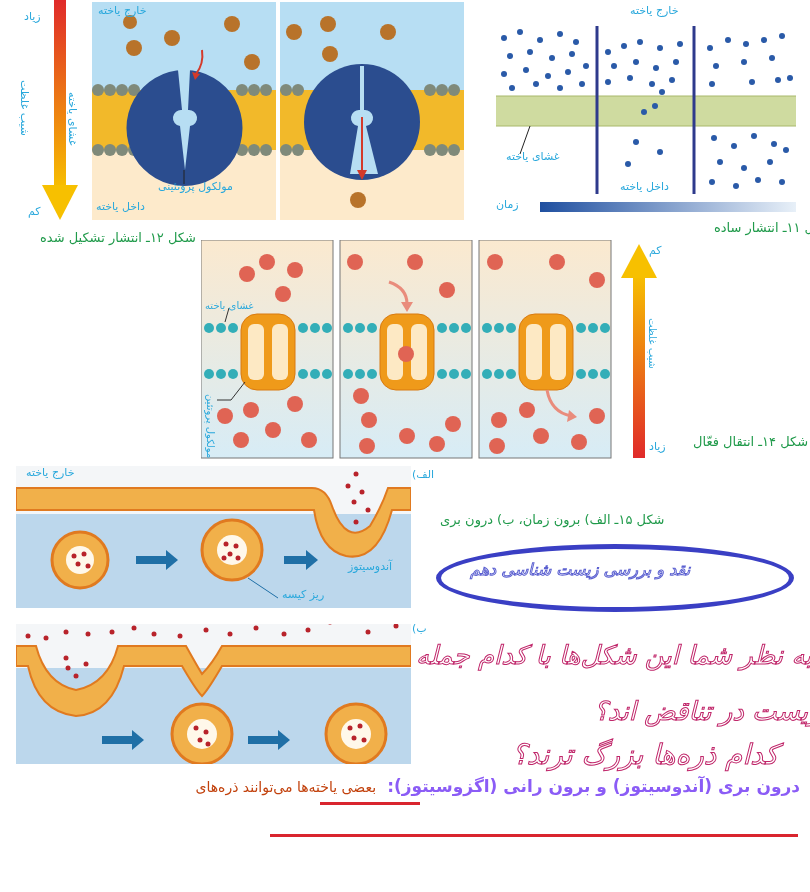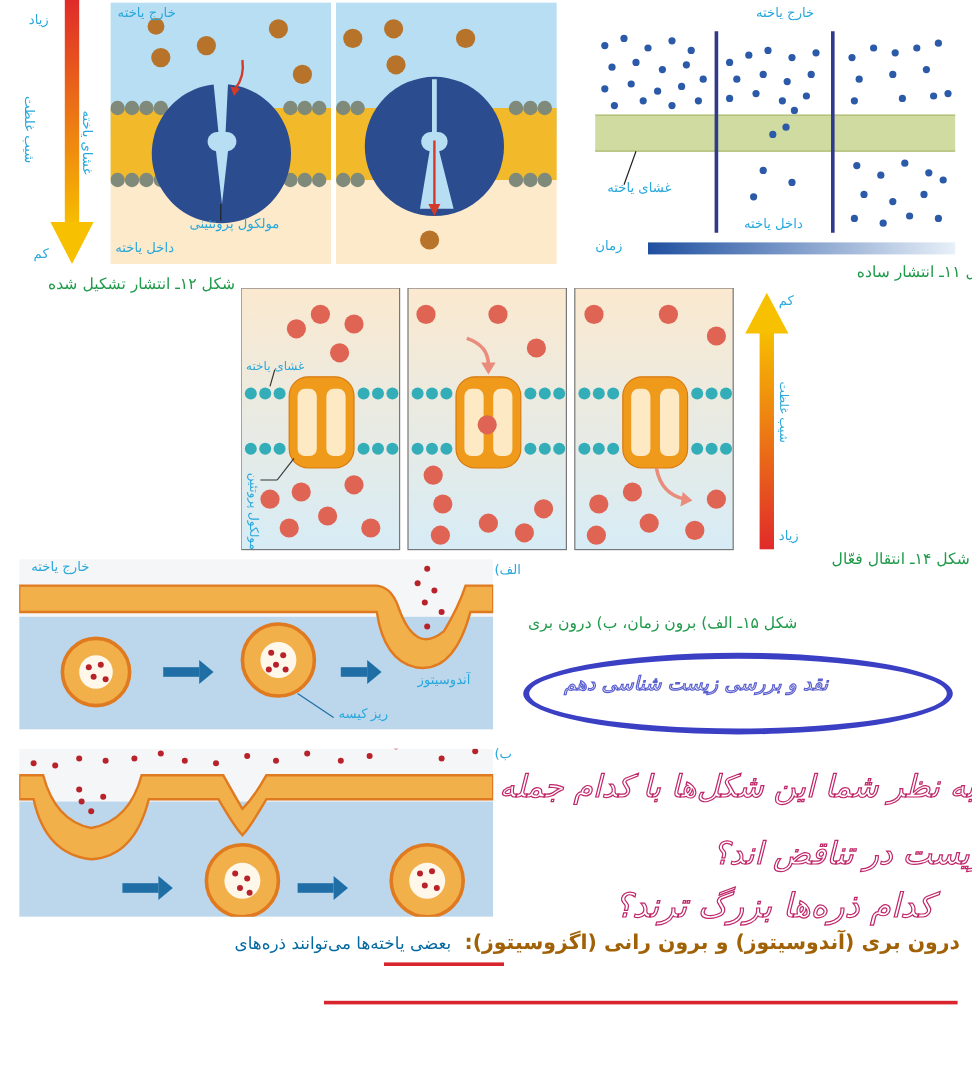--- a/index.html
+++ b/index.html
@@ -3,22 +3,22 @@
 <meta charset="utf-8">
 <style>
   html,body{margin:0;padding:0;background:#ffffff;}
   body{width:810px;height:892px;position:relative;overflow:hidden;font-family:"DejaVu Sans",sans-serif;}
   .abs{position:absolute;}
   .lbl{position:absolute;color:#29a8dc;font-size:11px;direction:rtl;white-space:nowrap;font-family:"DejaVu Sans",sans-serif;}
   .cap{position:absolute;color:#1f9a4a;font-size:13px;direction:rtl;white-space:nowrap;font-family:"DejaVu Sans",sans-serif;}
   .outline-text{position:absolute;direction:rtl;white-space:nowrap;font-family:"DejaVu Serif",serif;font-style:italic;color:#ffffff;}
   .pink-outline{-webkit-text-stroke:1px #c0266a;font-size:26px;}
   .blue-outline{-webkit-text-stroke:1px #5a5fd0;font-size:16px;}
-  .body-line{position:absolute;direction:rtl;white-space:nowrap;font-size:14px;color:#0369a1;font-family:"DejaVu Sans",sans-serif;}
-  .heading-line{position:absolute;direction:rtl;white-space:nowrap;font-size:17px;color:#a16207;font-weight:bold;font-family:"DejaVu Sans",sans-serif;}
+  .body-line{position:absolute;direction:rtl;white-space:nowrap;font-size:14px;color:#c2410c;font-family:"DejaVu Sans",sans-serif;}
+  .heading-line{position:absolute;direction:rtl;white-space:nowrap;font-size:17px;color:#8b5cf6;font-weight:bold;font-family:"DejaVu Sans",sans-serif;}
   .underline-red{position:absolute;height:3px;background:#d9252e;}
 </style>
 </head>
 <body>
 
 <div class="abs" style="left:0;top:0;width:470px;height:250px;">
 
   <svg class="abs" style="left:40px;top:0;" width="40" height="222">
     <defs>
       <linearGradient id="g12" x1="0" y1="0" x2="0" y2="1">
@@ -300,21 +300,21 @@
         <stop offset="0" stop-color="#e02a2a"></stop>
           <stop offset="1" stop-color="#f7c000"></stop>
       </linearGradient>
     </defs>
     <rect x="14" y="30" width="12" height="184" fill="url(#g14)"></rect>
     <polygon points="2,34 38,34 20,0" fill="#f7c000"></polygon>
   </svg>
   <div class="lbl" style="left:454px;top:6px;">کم</div>
   <div class="lbl" style="left:452px;top:80px;writing-mode:vertical-rl;font-size:10px;">شیب غلظت</div>
   <div class="lbl" style="left:454px;top:202px;">زیاد</div>
-  <div class="cap" style="left:498px;top:196px;margin-top:25px;">شکل ۱۴ـ انتقال فعّال</div>
+  <div class="cap" style="left:498px;top:196px;">شکل ۱۴ـ انتقال فعّال</div>
 </div>
 
 <div class="abs" style="left:0;top:462px;width:420px;height:300px;">
 
   <svg class="abs" style="left:16px;top:4px;" width="395" height="142">
     <rect x="0" y="0" width="395" height="142" fill="#f4f6f8"></rect>
     <rect x="0" y="48" width="395" height="94" fill="#bcd7ec"></rect>
     <path d="M0 22 L296 22 Q310 22 316 40 Q330 80 354 60 Q366 40 372 22 L395 22 L395 44 L376 44 Q362 96 330 90 Q304 84 298 44 L0 44 Z" fill="#f1b04a" stroke="#e07a20" stroke-width="2"></path>
     <circle cx="64" cy="94" r="28" fill="#f1b04a" stroke="#e07a20" stroke-width="3"></circle>
     <circle cx="64" cy="94" r="14" fill="#fff8ea"></circle>
@@ -340,21 +340,21 @@
     <g fill="#1f6fa6">
       <rect x="120" y="90" width="30" height="8"></rect>
         <polygon points="150,84 162,94 150,104"></polygon>
       <rect x="268" y="90" width="22" height="8"></rect>
         <polygon points="290,84 302,94 290,104"></polygon>
     </g>
     <line x1="232" y1="112" x2="262" y2="132" stroke="#1f6fa6"></line>
   </svg>
   <div class="lbl" style="left:26px;top:4px;">خارج یاخته</div>
   <div class="lbl" style="left:348px;top:98px;">آندوسیتوز</div>
-  <div class="lbl" style="left:282px;top:126px;font-family:Liberation Serif, serif;">ریز کیسه</div>
+  <div class="lbl" style="left:282px;top:126px;">ریز کیسه</div>
   <div class="lbl" style="left:412px;top:6px;">الف)</div>
 
   <svg class="abs" style="left:16px;top:162px;" width="395" height="140">
     <rect x="0" y="0" width="395" height="140" fill="#f4f6f8"></rect>
     <rect x="0" y="44" width="395" height="96" fill="#bcd7ec"></rect>
     <path d="M0 22 L20 22 Q30 60 60 66 Q92 60 102 22 L170 22 Q180 40 186 50 Q196 40 206 22 L395 22 L395 42 L206 42 Q192 66 186 72 Q180 66 166 42 L108 42 Q96 90 60 92 Q22 88 12 42 L0 42 Z" fill="#f1b04a" stroke="#e07a20" stroke-width="2"></path>
     <circle cx="186" cy="110" r="30" fill="#f1b04a" stroke="#e07a20" stroke-width="3"></circle>
     <circle cx="186" cy="110" r="15" fill="#fff8ea"></circle>
     <circle cx="340" cy="110" r="30" fill="#f1b04a" stroke="#e07a20" stroke-width="3"></circle>
     <circle cx="340" cy="110" r="15" fill="#fff8ea"></circle>

